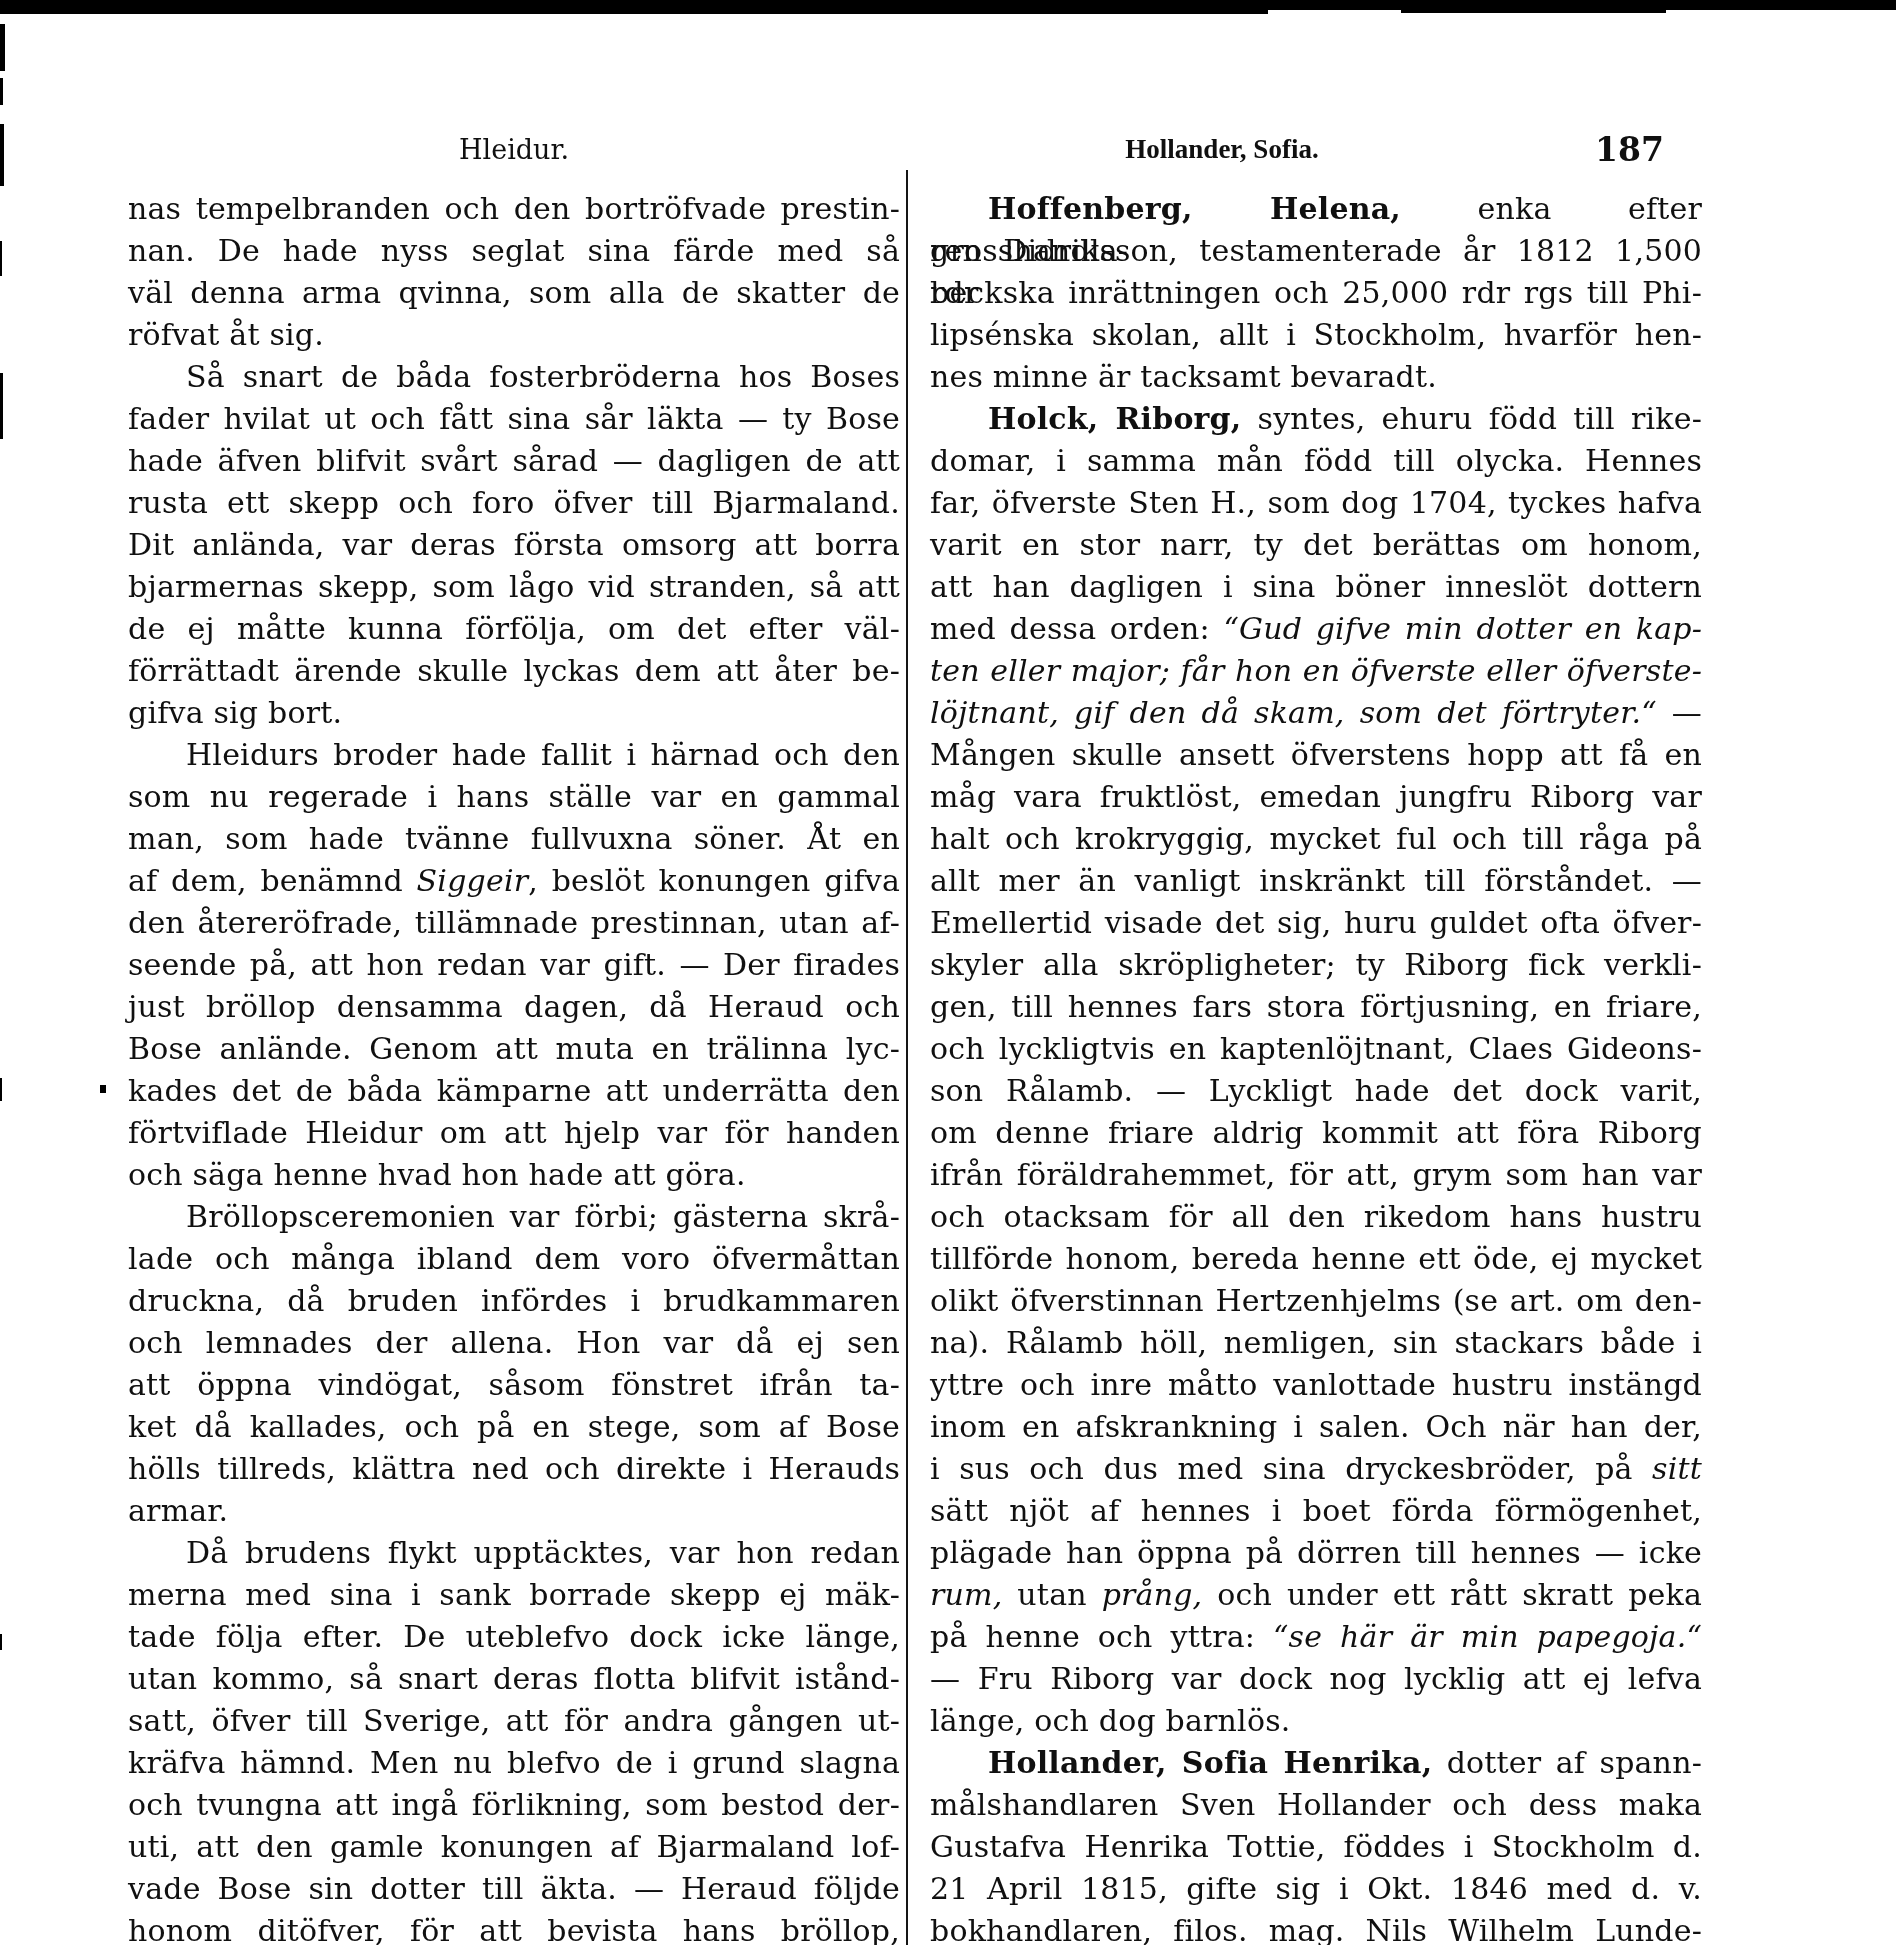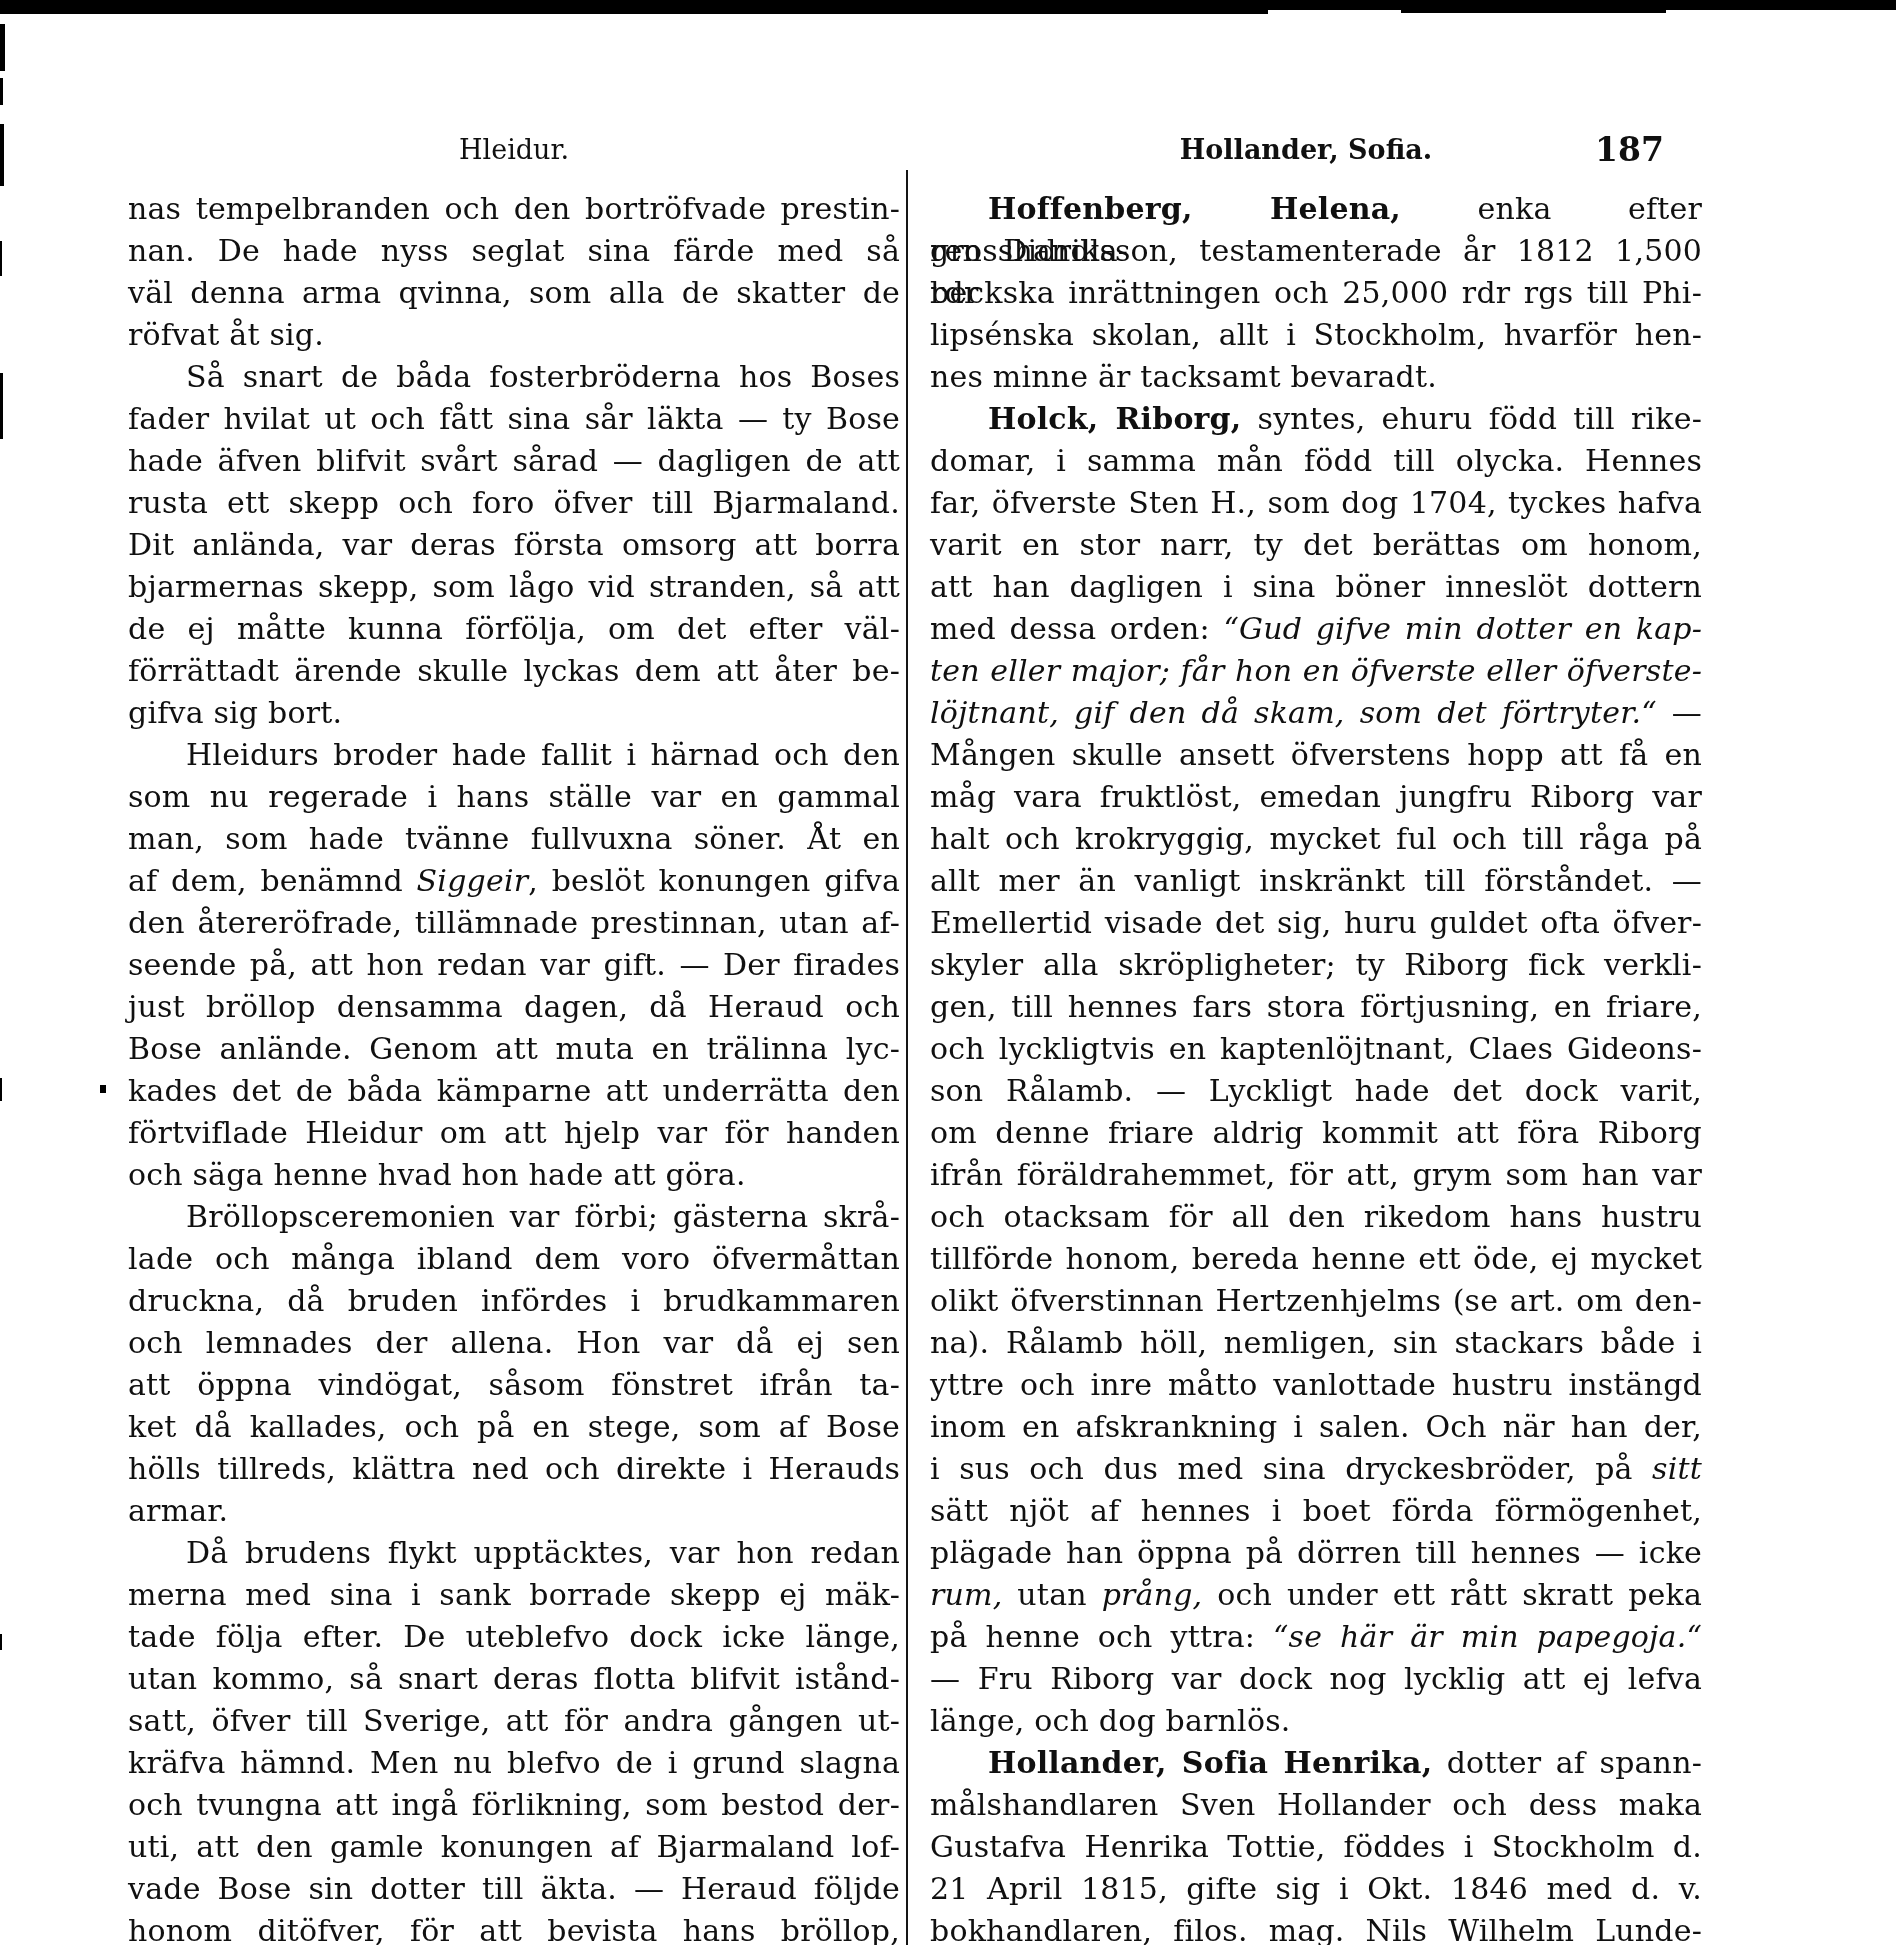--- a/index.html
+++ b/index.html
@@ -15,21 +15,21 @@
   
   .running-head{
     position:absolute;
     top:128px;
     font-size:27px;
     line-height:43px;
     text-align:center;
     white-space:nowrap;
   }
   .rh-left{left:128px;width:772px;font-weight:normal;}
-  .rh-right{left:920px;width:772px;font-weight:bold;}
+  .rh-right{left:836px;width:772px;font-weight:bold;font-family:Liberation Serif, serif;}
   .page-number{
     position:absolute;
     top:128px;
     right:233px;
     font-size:33px;
     line-height:43px;
     text-align:right;
     font-weight:bold;
   }
   

